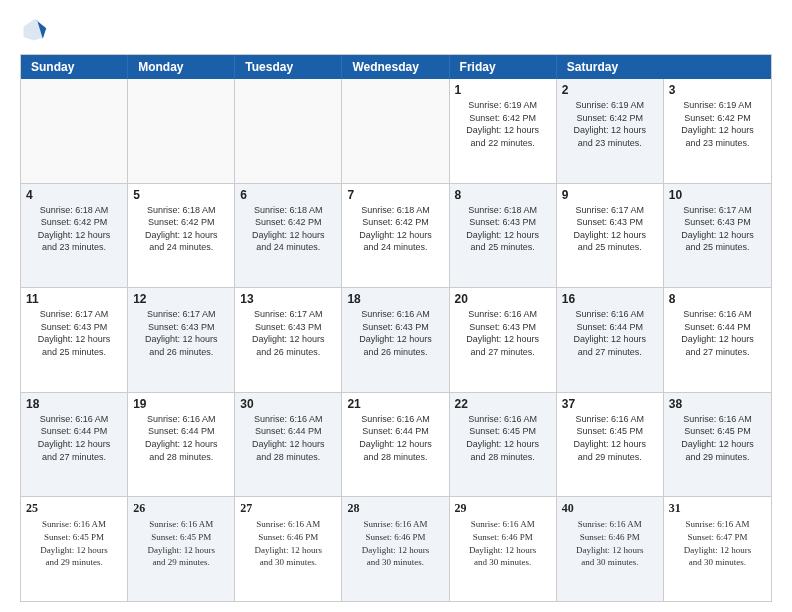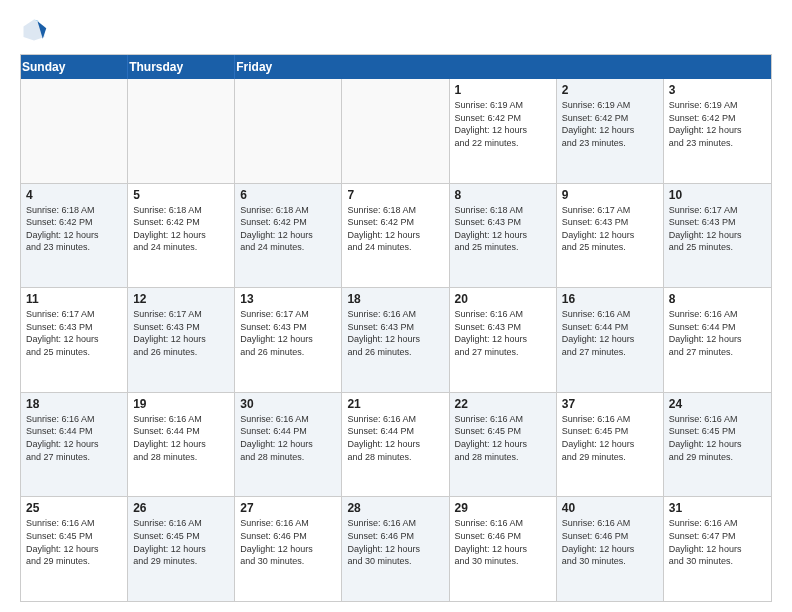--- a/index.html
+++ b/index.html
@@ -60,37 +60,37 @@
     }
     .cal-header {
       display: grid;
       grid-template-columns: repeat(7, 1fr);
       background: #1a5fa8;
     }
     .cal-header-cell {
       color: #fff;
       font-size: 12px;
       font-weight: bold;
-      padding: 5px 1px;
+      padding: 5px 10px;
       text-align: left;
       border-right: 1px solid #2a6fbe;
     }
     .cal-header-cell:last-child { border-right: none; }
     .cal-body {
       flex: 1;
       display: flex;
       flex-direction: column;
     }
     .cal-row {
       display: grid;
       grid-template-columns: repeat(7, 1fr);
       flex: 1;
       border-bottom: 1px solid #ccc;
     }
-    .cal-row:last-child { border-bottom: none; }
+    .cal-row:last-child { border-bottom: none; font-family: Liberation Serif, serif; }
     .cal-cell {
       border-right: 1px solid #ccc;
       padding: 4px 5px 3px 5px;
       font-size: 9.5px;
       color: #333;
       background: #fff;
       vertical-align: top;
       min-height: 85px;
     }
     .cal-cell:last-child { border-right: none; }
@@ -99,20 +99,21 @@
     .day-num {
       font-size: 12px;
       font-weight: bold;
       margin-bottom: 2px;
       color: #222;
     }
     .day-info {
       font-size: 9px;
       line-height: 1.4;
       color: #333;
+      text-align: center;
     }
   </style>
 </head>
 <body>
 
 <div class="page">
   <div class="header">
     <div class="logo">
       <svg class="logo-icon" viewBox="0 0 32 32">
         <polygon points="16,4 28,12 28,24 16,28 4,24 4,12" fill="#1a5fa8" opacity="0.15"></polygon>
@@ -126,22 +127,25 @@
     </div>
     <div class="title-block">
       <div class="month-year"></div>
       <div class="location"></div>
     </div>
   </div>
 
   <div class="calendar">
     <div class="cal-header">
     <div class="cal-header-cell">Sunday</div>
-        <div class="cal-header-cell">Thursday</div>
+        <div class="cal-header-cell">Monday</div>
+        <div class="cal-header-cell">Tuesday</div>
+        <div class="cal-header-cell">Wednesday</div>
         <div class="cal-header-cell">Friday</div>
+        <div class="cal-header-cell">Saturday</div>
       </div>
     <div class="cal-body">
     <div class="cal-row">
           <div class="cal-cell empty"></div>
           <div class="cal-cell empty"></div>
           <div class="cal-cell empty"></div>
           <div class="cal-cell empty"></div>
           <div class="cal-cell">
             <div class="day-num">1</div>
             <div class="day-info" style="white-space: pre-line;">Sunrise: 6:19 AM
@@ -303,21 +307,21 @@
 and 28 minutes.</div>
           </div>
           <div class="cal-cell">
             <div class="day-num">37</div>
             <div class="day-info" style="white-space: pre-line;">Sunrise: 6:16 AM
 Sunset: 6:45 PM
 Daylight: 12 hours
 and 29 minutes.</div>
           </div>
           <div class="cal-cell shaded">
-            <div class="day-num">24</div>
+            <div class="day-num">38</div>
             <div class="day-info" style="white-space: pre-line;">Sunrise: 6:16 AM
 Sunset: 6:45 PM
 Daylight: 12 hours
 and 29 minutes.</div>
           </div>
         </div>
         <div class="cal-row">
           <div class="cal-cell">
             <div class="day-num">25</div>
             <div class="day-info" style="white-space: pre-line;">Sunrise: 6:16 AM

